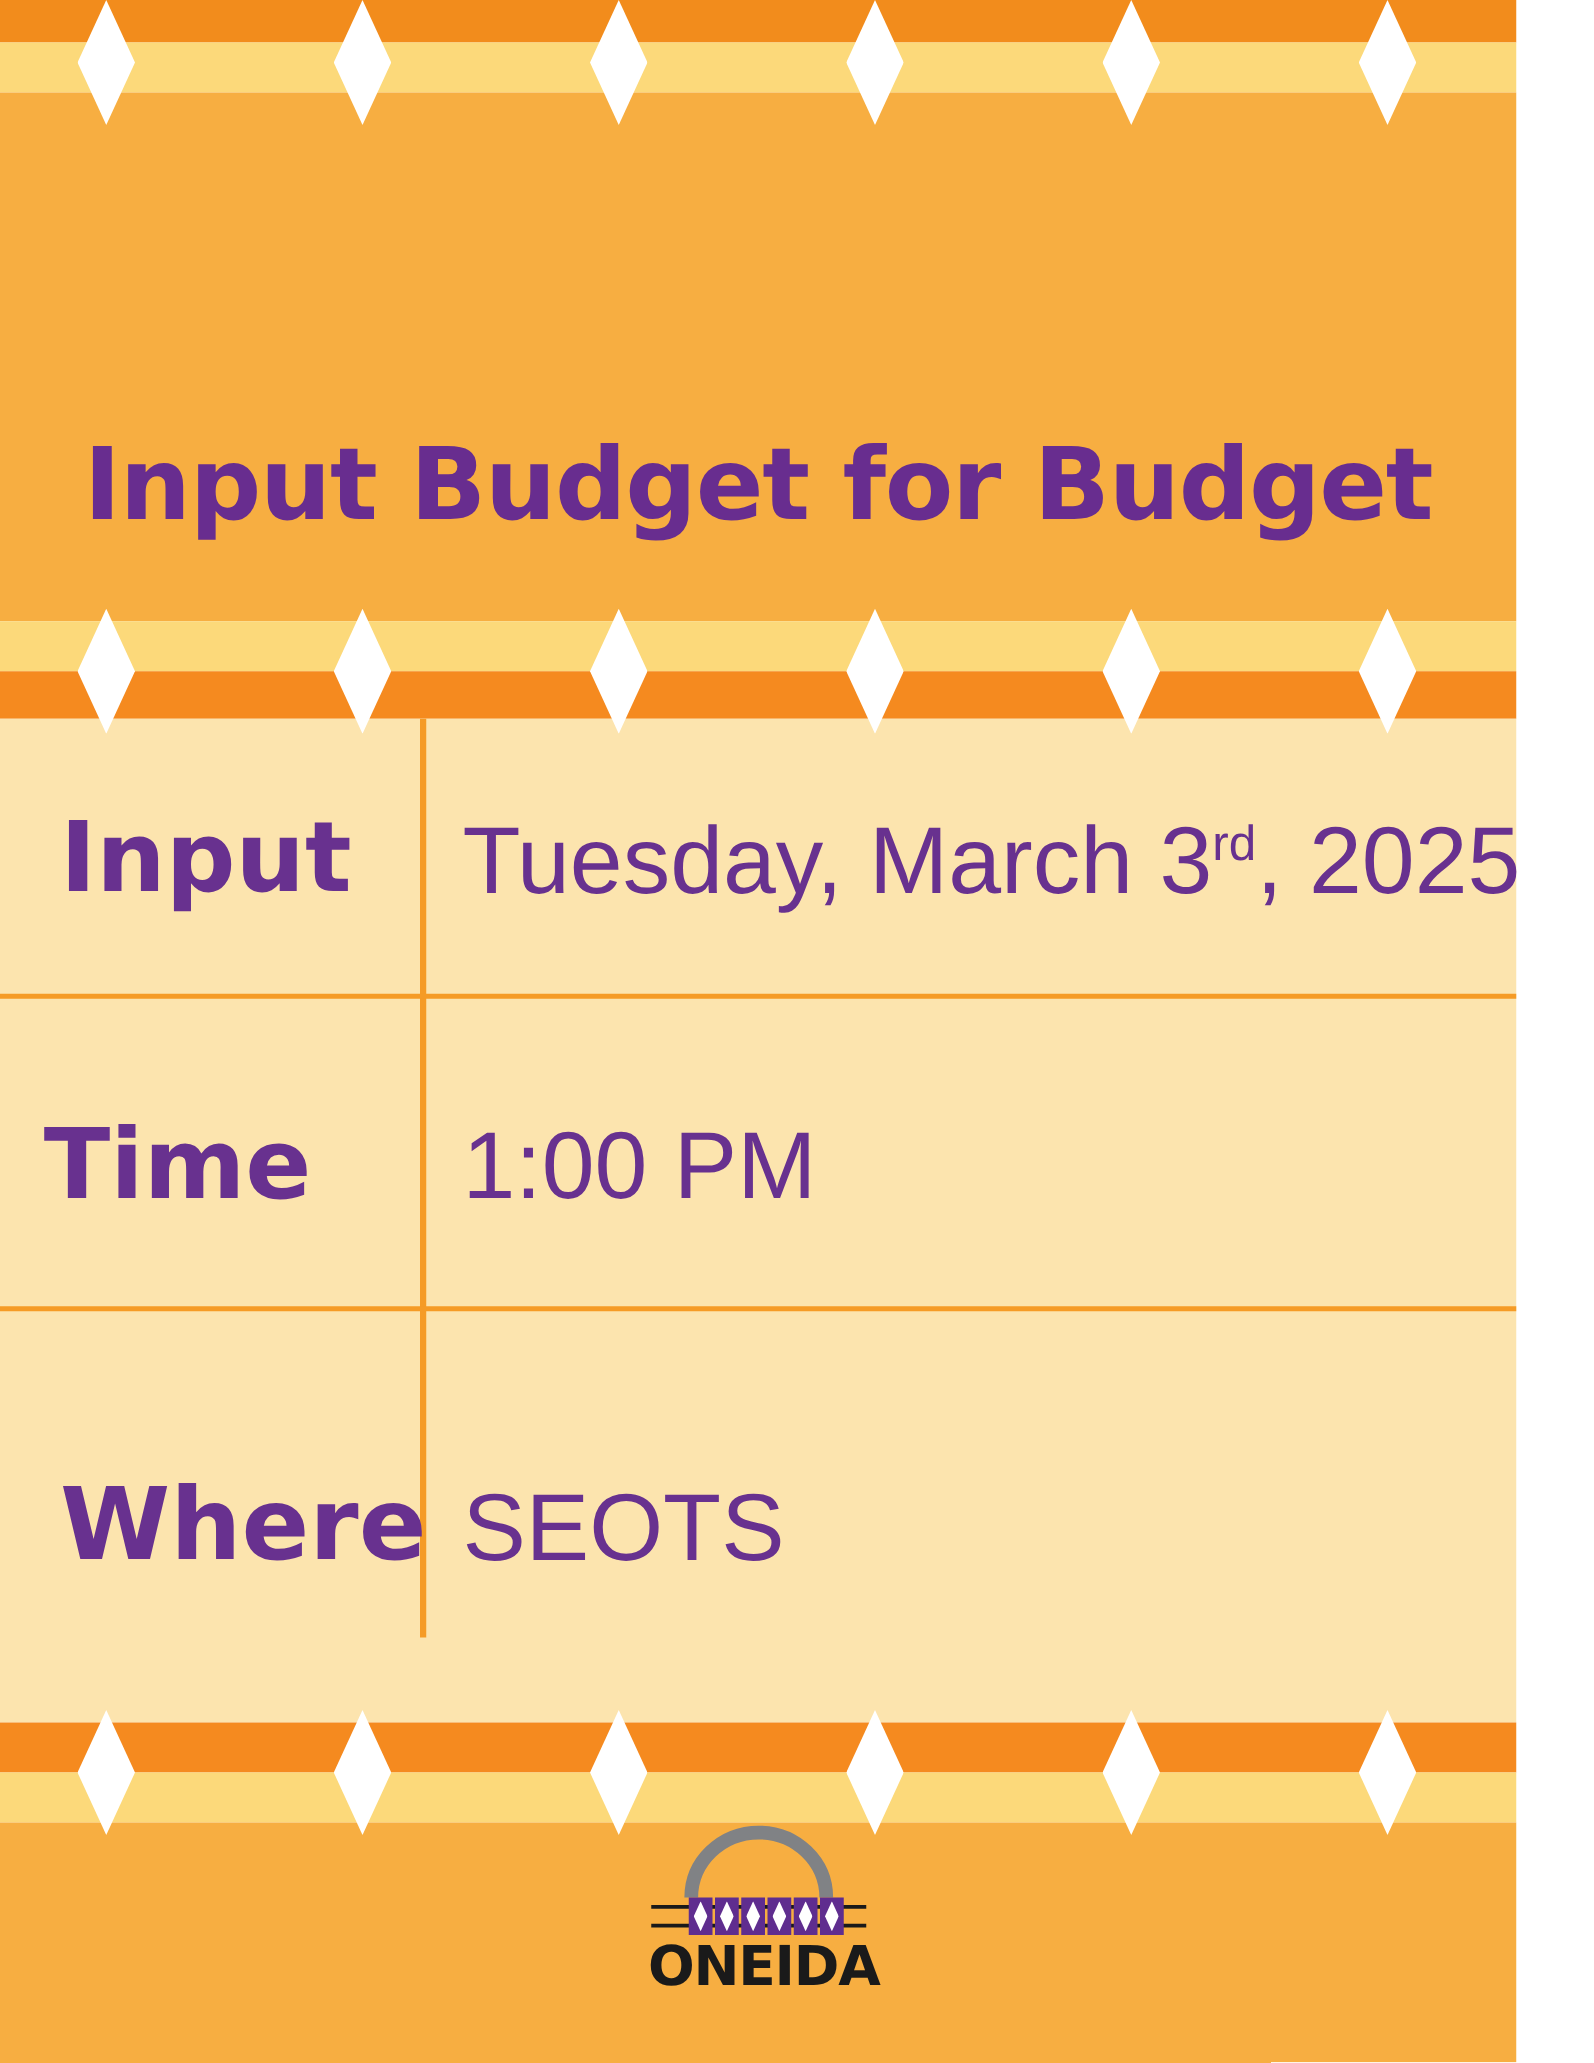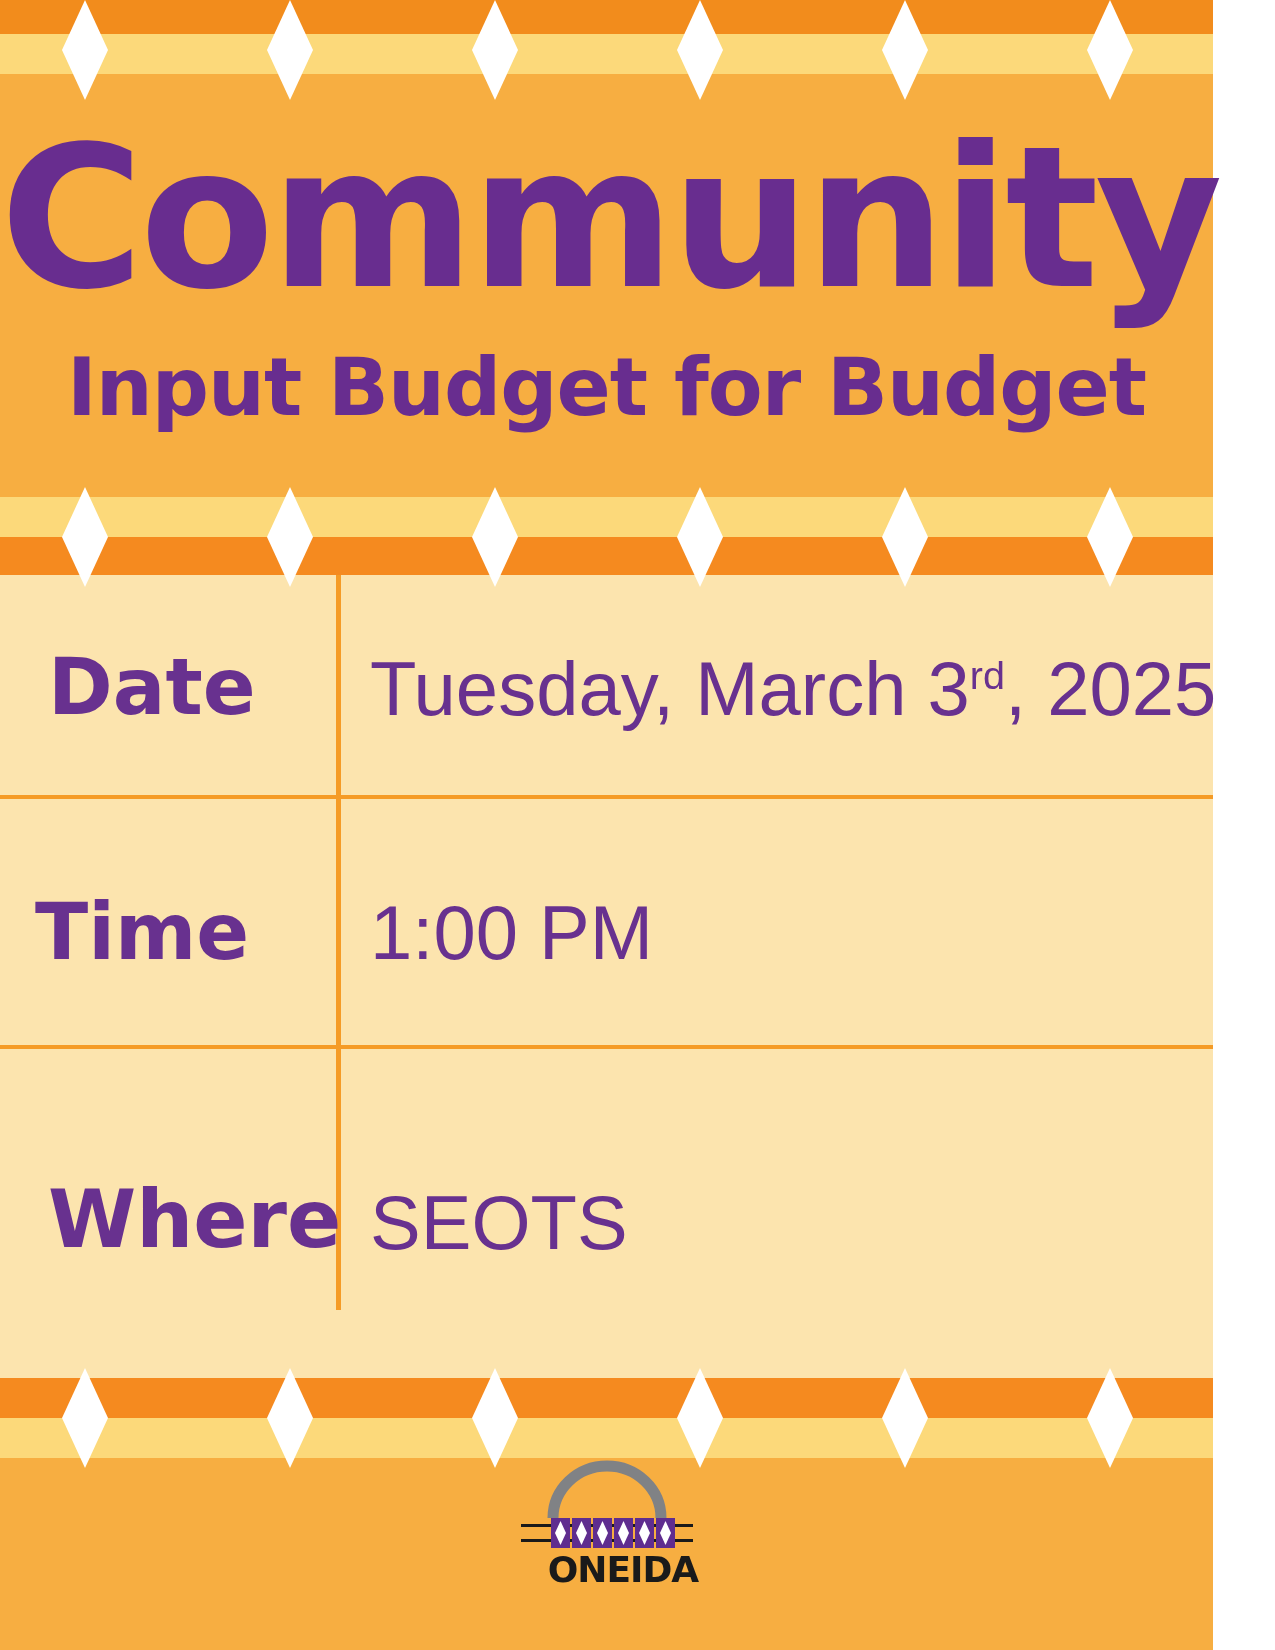--- a/index.html
+++ b/index.html
@@ -274,60 +274,59 @@
     left: 50%;
     top: 3px;
     width: 11px;
     height: 24px;
     margin-left: -5.5px;
     background: #ffffff;
     clip-path: polygon(50% 0%, 100% 50%, 50% 100%, 0% 50%);
   }
   .logo-wordmark {
     position: absolute;
-    left: 16px;
+    left: 4px;
     top: 92px;
     width: 220px;
     text-align: center;
     color: #1a1a1a;
     font-family: "DejaVu Sans", sans-serif;
     font-weight: bold;
-    font-size: 36px;
+    font-size: 44px;
     letter-spacing: -1px;
     line-height: 1;
   }
 </style>
 </head>
 <body>
 
 <div class="poster">
 
   <div class="top-orn">
     <div class="stripe-dark"></div>
     <div class="stripe-light"></div>
   </div>
 
   <div class="header-block">
-    <div class="title-main">Community</div>
     <div class="title-sub">Input Budget for Budget</div>
   </div>
 
   <div class="mid-orn">
     <div class="stripe-light"></div>
     <div class="stripe-dark"></div>
   </div>
 
   <div class="content">
     <div class="table">
       <div class="v-divider"></div>
       <div class="h-divider h-div-1"></div>
       <div class="h-divider h-div-2"></div>
 
       <div class="row row-0">
-        <div class="cell-label">Date</div>
+        <div class="cell-label">Input</div>
         <div class="cell-value"><span>Tuesday, March 3</span><sup>rd</sup><span>, 2025</span></div>
       </div>
 
       <div class="row row-1">
         <div class="cell-label">Time</div>
         <div class="cell-value">1:00 PM</div>
       </div>
 
       <div class="row row-2">
         <div class="cell-label">Where</div>

